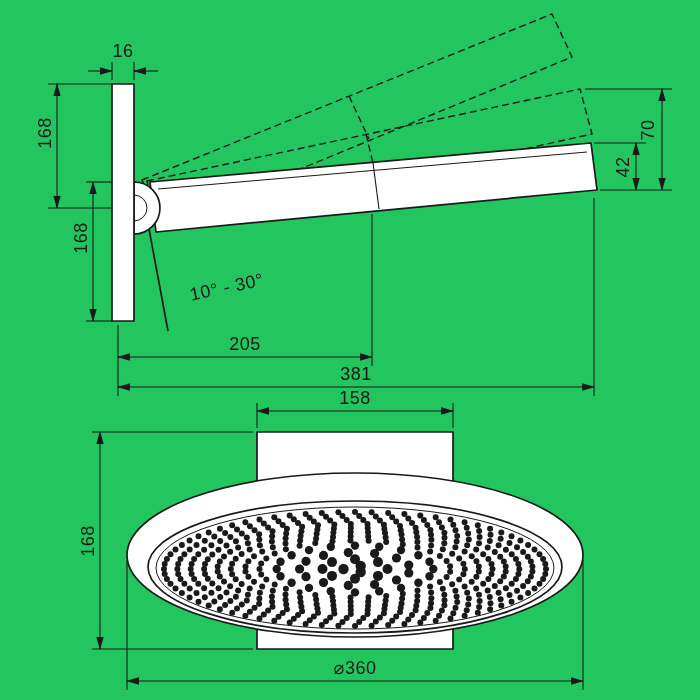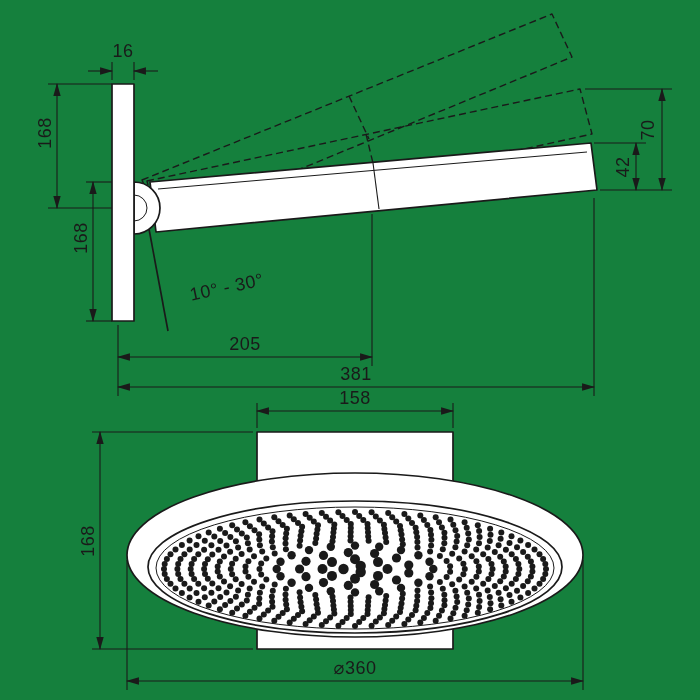--- a/index.html
+++ b/index.html
@@ -1,16 +1,16 @@
 <!DOCTYPE html>
 <html><head>
 <meta charset="utf-8">
 <style>
   html,body{margin:0;padding:0;background:#ffffff;}
-  .sheet{width:700px;height:700px;position:relative;background:#15803d;overflow:hidden;}
+  .sheet{width:700px;height:700px;position:relative;background:#22c55e;overflow:hidden;}
   svg{display:block;}
   text{font-family:"Liberation Sans","DejaVu Sans",sans-serif;font-size:18px;fill:#1a1a1a;letter-spacing:0.5px;}
   .outline{fill:#ffffff;stroke:#1a1a1a;stroke-width:1.7;stroke-linejoin:round;}
   .thin{fill:none;stroke:#1a1a1a;stroke-width:1;}
   .phantom{fill:none;stroke:#1a1a1a;stroke-width:1.4;stroke-dasharray:7 4;stroke-linejoin:round;}
   .dim{fill:none;stroke:#1a1a1a;stroke-width:1.1;}
   .ext{fill:none;stroke:#1a1a1a;stroke-width:1.1;}
   .nozzles circle{fill:#1a1a1a;stroke:none;}
 </style>
 </head>

